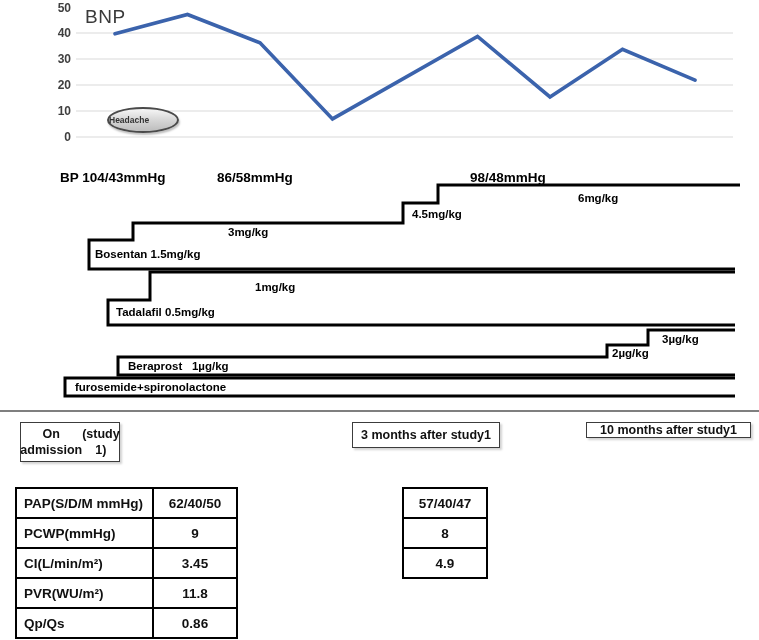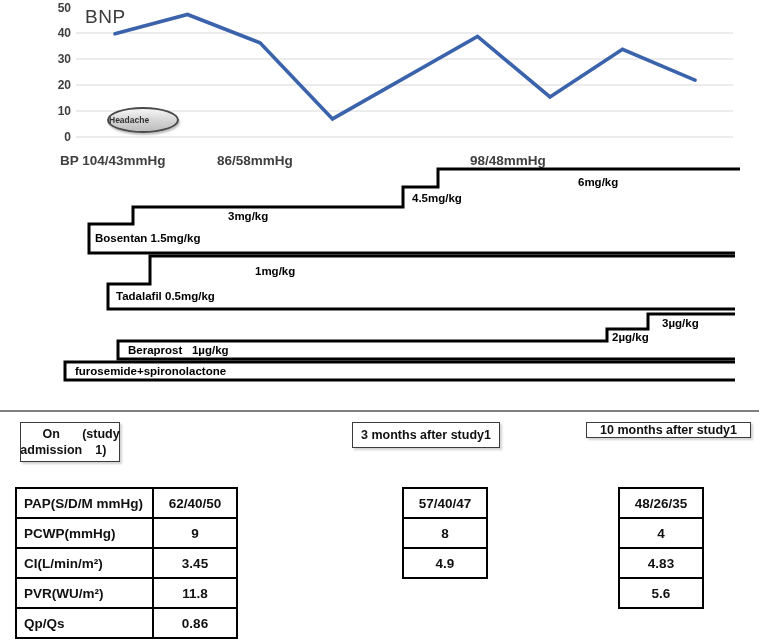--- a/index.html
+++ b/index.html
@@ -14,23 +14,23 @@
   .ytick{position:absolute;left:38px;width:33px;text-align:right;font-size:12px;font-weight:700;color:#3f3f3f;line-height:14px;}
   .headache{
     position:absolute;left:107px;top:107px;width:72px;height:26px;border-radius:50%;
     background:linear-gradient(180deg,#f6f6f6 0%,#d9d9d9 45%,#bdbdbd 100%);
     border:2px solid #4a4a4a;box-shadow:1px 2px 2px rgba(0,0,0,0.25);
     display:flex;align-items:center;justify-content:flex-start;box-sizing:border-box;
   }
   .headache span{font-size:8.5px;font-weight:700;color:#333;}
   
   .bp-row{position:absolute;left:0;top:153px;width:759px;height:20px;}
-  .bp-item{position:absolute;font-size:13.5px;font-weight:600;color:#404040;white-space:pre;}
+  .bp-item{position:absolute;font-size:13.5px;font-weight:600;color:#000000;white-space:pre;margin-top:17px;}
   
-  .meds{position:absolute;left:0;top:164px;width:723px;height:226px;}
+  .meds{position:absolute;left:0;top:180px;width:723px;height:226px;}
   .med-label{position:absolute;font-size:11.5px;font-weight:700;color:#000;white-space:pre;line-height:13px;}
   
   .divider{position:absolute;left:0;top:410px;width:759px;height:2px;background:#7f7f7f;}
   
   .period-box{
     position:absolute;background:#fff;border:1.5px solid #3c3c3c;
     box-shadow:2px 2px 2px rgba(0,0,0,0.18);
     display:flex;flex-direction:row;align-items:center;justify-content:center;
     font-size:12.5px;font-weight:600;color:#111;box-sizing:border-box;text-align:center;line-height:16px;
   }
@@ -144,30 +144,14 @@
         </tr>
       <tr>
           <td class="val">8</td>
         </tr>
       <tr>
           <td class="val">4.9</td>
         </tr>
     </tbody>
   </table>
 
-  <table class="vals" id="table-10mo">
-    <tbody>
-      <tr>
-          <td class="val">48/26/35</td>
-        </tr>
-      <tr>
-          <td class="val">4</td>
-        </tr>
-      <tr>
-          <td class="val">4.83</td>
-        </tr>
-      <tr>
-          <td class="val">5.6</td>
-        </tr>
-    </tbody>
-  </table>
 
 </div>
 
 </body></html>

